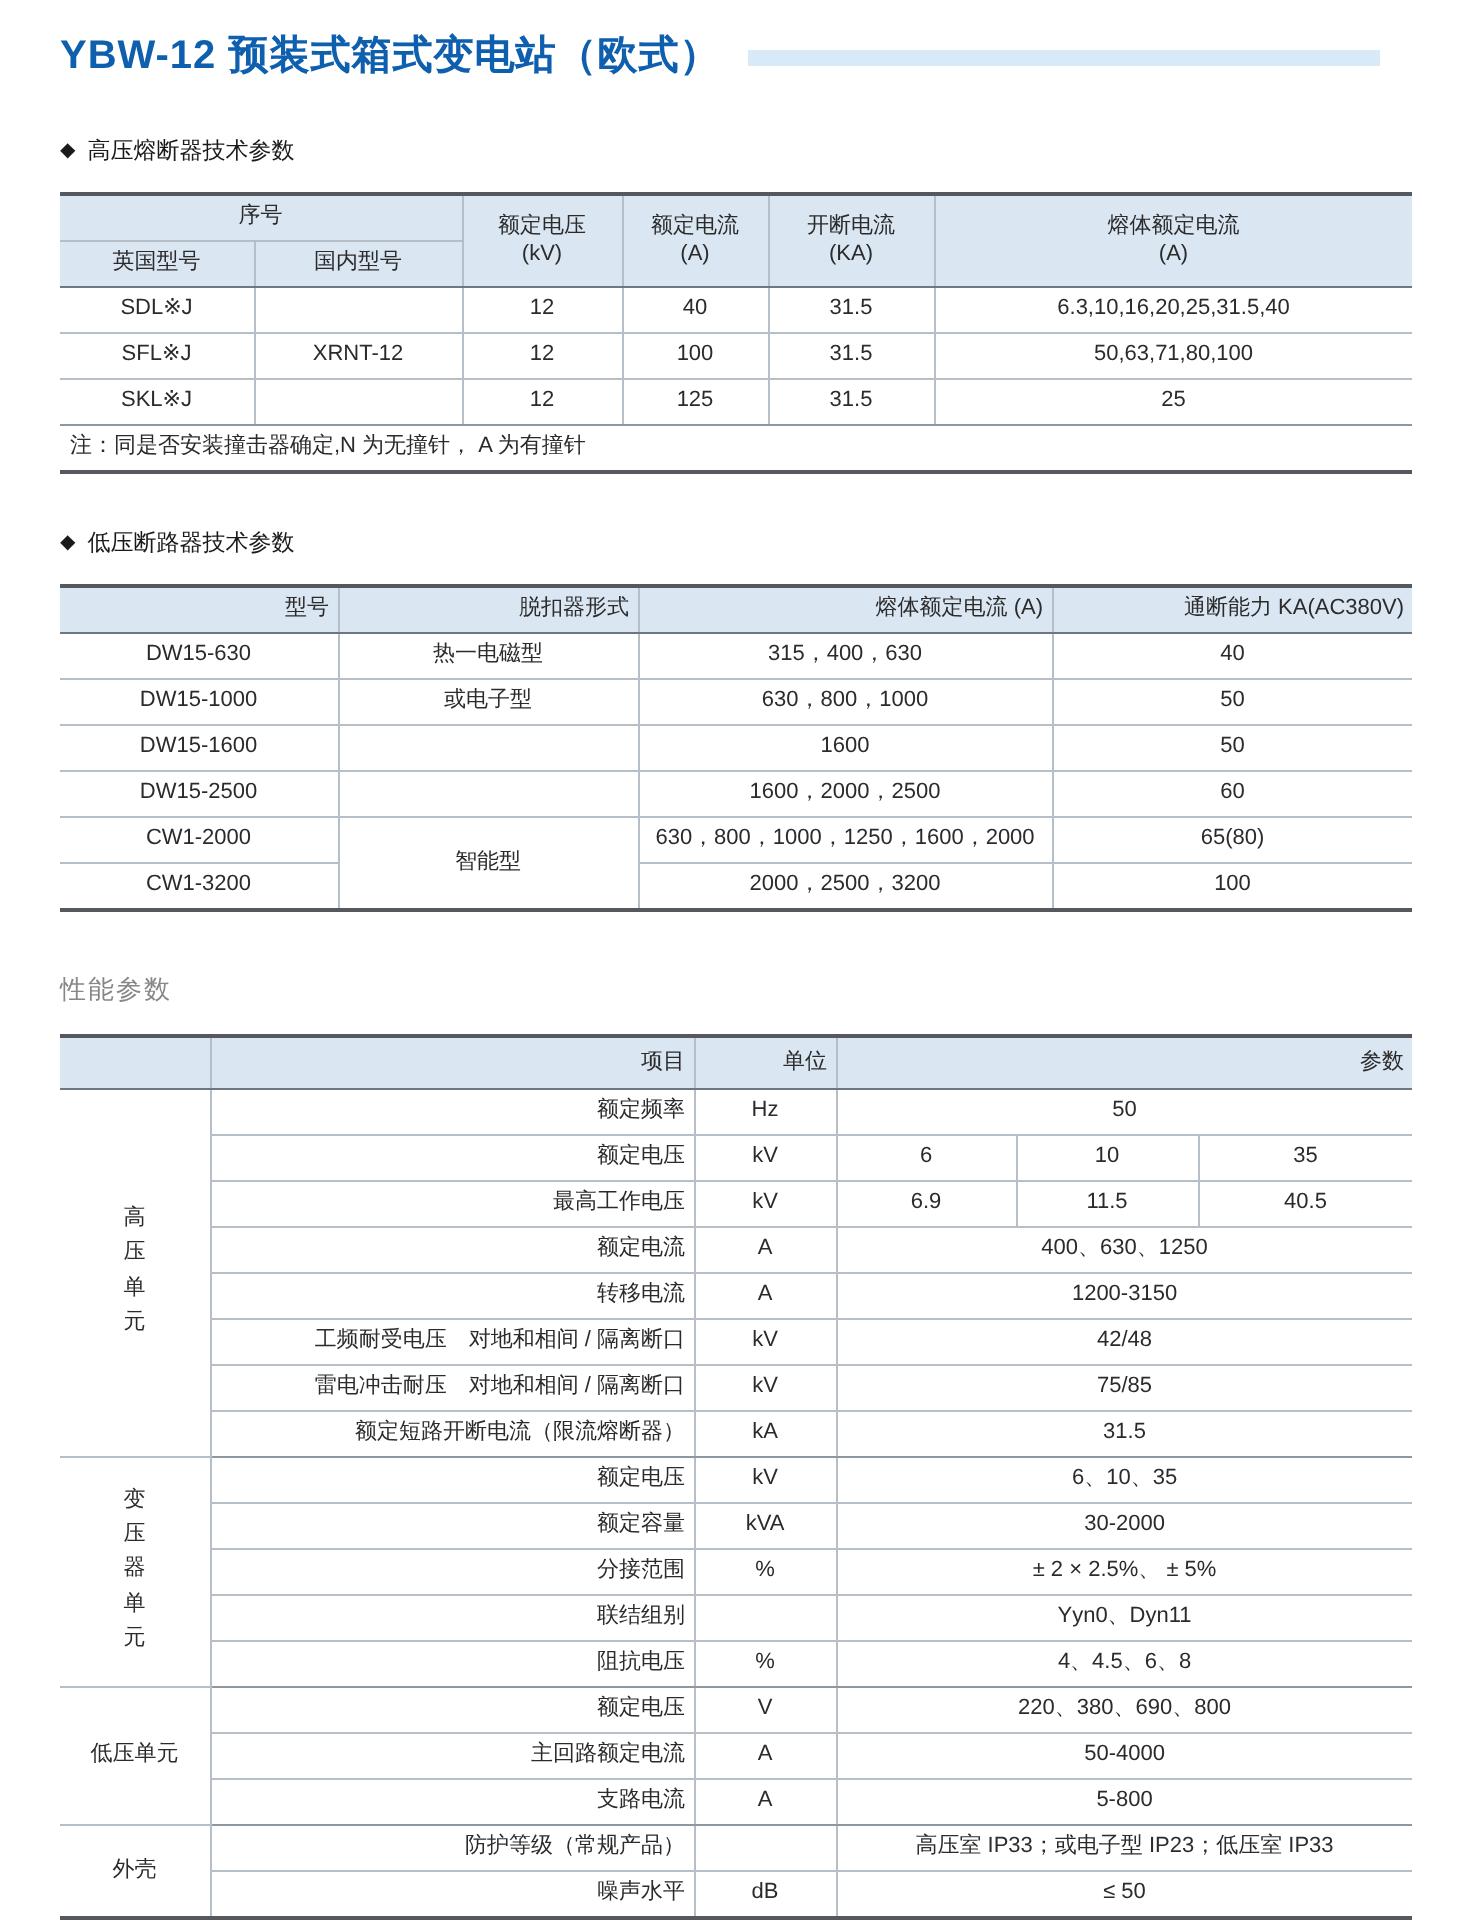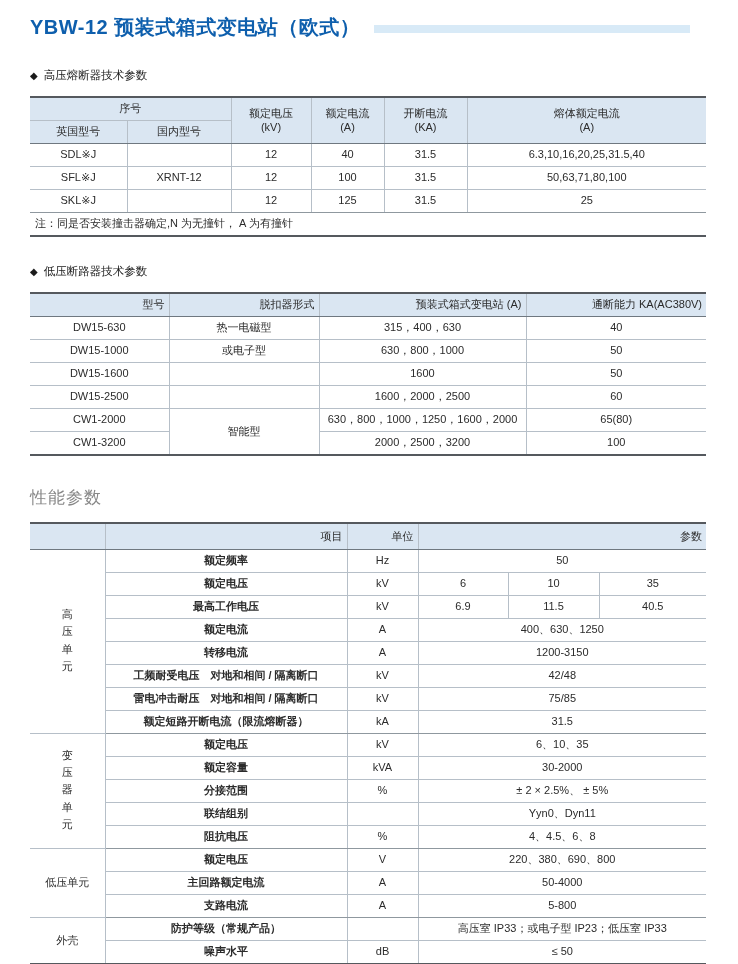--- a/index.html
+++ b/index.html
@@ -29,21 +29,21 @@
   }
   .title-accent{flex:1;height:8px;background:var(--bar-blue);margin-top:3px;}
 
   .bullet-heading{
     margin:27px 0 0 30px;font-size:11.5px;color:#1a1a1a;
     display:flex;align-items:center;
   }
   .bullet-heading .diamond{font-size:10px;margin-right:6px;color:#1a1a1a;}
 
   .perf-heading{
-    margin:30px 0 0 30px;font-size:17px;font-weight:normal;
+    margin:30px 0 0 30px;font-size:13px;font-weight:normal;
     color:var(--gray-heading);letter-spacing:1px;
   }
 
   table.tbl{
     border-collapse:collapse;table-layout:fixed;width:676px;
     margin:13px 0 0 30px;
     border-top:2px solid var(--line-dark);
     border-bottom:2px solid var(--line-dark);
     font-size:11px;
   }
@@ -54,21 +54,21 @@
     padding:0 4px;text-align:center;vertical-align:middle;
     font-weight:normal;height:22px;line-height:1.25;
     overflow:hidden;
   }
   .tbl th{background:var(--head-bg);}
   .tbl .bl0{border-left:none;}
   .hrow-end > th,.hend{border-bottom-color:var(--hdr-line) !important;text-align:right;}
   .gend > td{border-bottom-color:var(--grp-line);}
   .note-cell{text-align:left !important;padding-left:5px !important;height:21px;}
   .hdr-unit{display:block;}
-  .perf td.item{text-align:center;font-weight:bold;}
+  .perf td.item{text-align:right;}
   .perf th{height:25px;}
   .group-cell{border-bottom-color:var(--grp-line);}
   .vlabel{width:13px;margin:0 auto;word-break:break-all;line-height:1.55;font-family:Liberation Mono, monospace;}
 </style>
 </head>
 <body>
 
 <div class="title-row">
   <h1 class="page-title">YBW-12 预装式箱式变电站（欧式）</h1>
   <div class="title-accent"></div>
@@ -151,21 +151,21 @@
   <colgroup>
       <col style="width:139px">
       <col style="width:150px">
       <col style="width:207px">
       <col style="width:180px">
     </colgroup>
   <tbody>
       <tr class="hrow-end">
     <th class="bl0">型号</th>
     <th>脱扣器形式</th>
-    <th>预装式箱式变电站 (A)</th>
+    <th>熔体额定电流 (A)</th>
     <th>通断能力 KA(AC380V)</th>
   </tr>
   <tr>
     <td class="bl0">DW15-630</td>
     <td>热一电磁型</td>
     <td>315，400，630</td>
     <td>40</td>
   </tr>
   <tr>
     <td class="bl0">DW15-1000</td>

